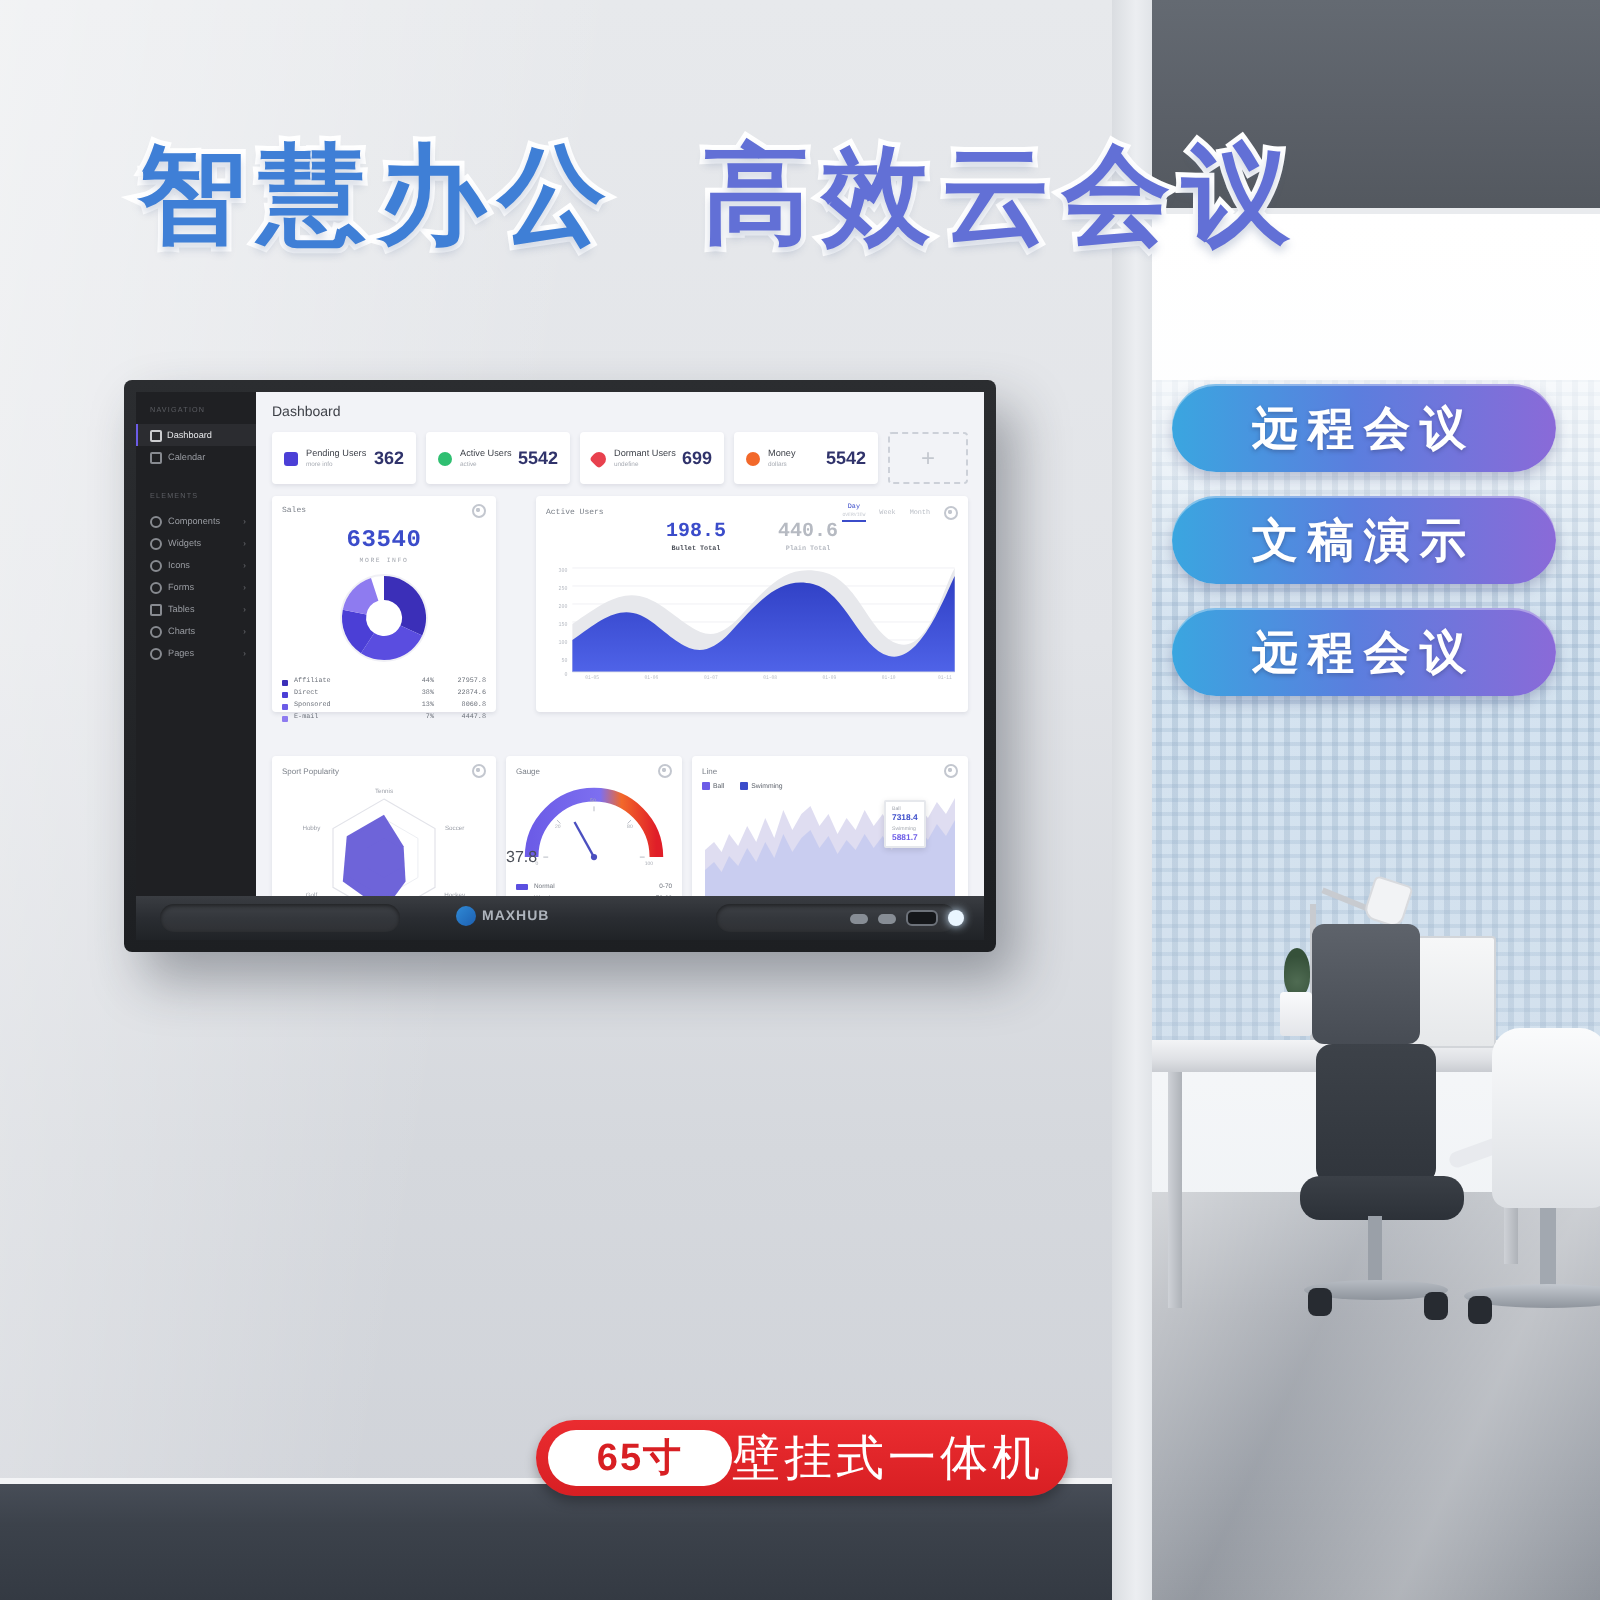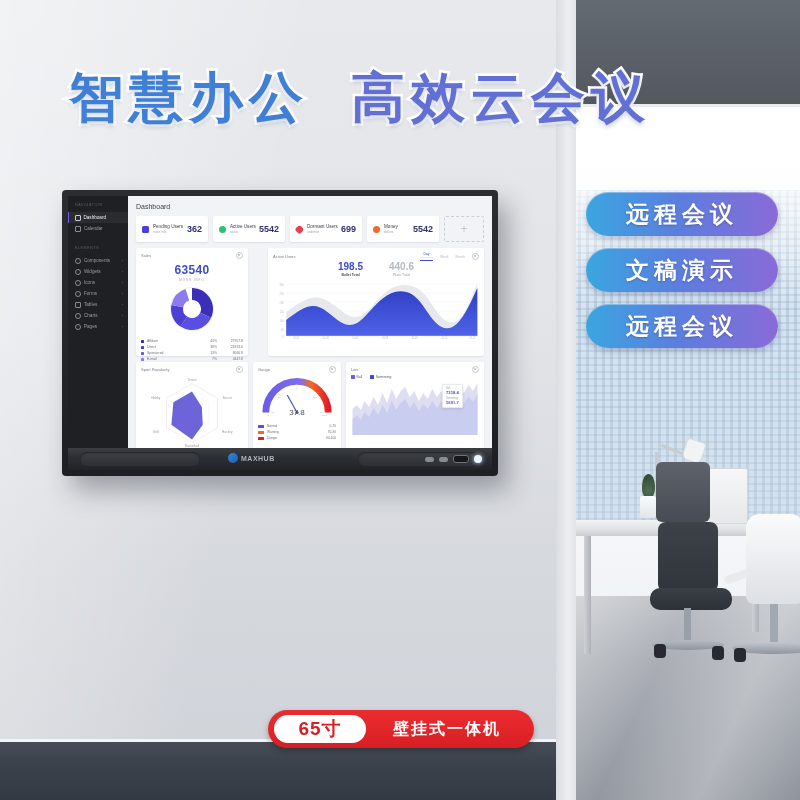--- a/index.html
+++ b/index.html
@@ -93,21 +93,21 @@
   .pill span{color:#fff;font-size:23px;font-weight:bold;letter-spacing:5px;
     text-shadow:0 1px 2px rgba(40,50,90,.35);}
 
   
   .banner{position:absolute;left:268px;top:710px;width:266px;height:38px;border-radius:19px;
     background:linear-gradient(180deg,#ea2c30 0%,#d81f23 100%);
     box-shadow:0 3px 6px rgba(0,0,0,.28);display:flex;align-items:center;}
   .banner-size{margin-left:6px;width:92px;height:28px;border-radius:14px;background:#fff;
     display:flex;align-items:center;justify-content:center;}
   .banner-size span{color:#d81f23;font-size:19px;font-weight:bold;letter-spacing:1px;}
-  .banner-txt{flex:1;text-align:center;color:#fff;font-size:16px;font-weight:bold;letter-spacing:2px;padding-right:6px;}
+  .banner-txt{flex:1;text-align:left;color:#fff;font-size:24px;font-weight:normal;letter-spacing:2px;padding-right:6px;}
 
   
   #tv{position:absolute;left:62px;top:190px;width:436px;height:286px;
     background:linear-gradient(180deg,#2b2d30 0%,#1d1f22 100%);
     border-radius:4px;padding:6px 6px 0 6px;box-sizing:border-box;
     box-shadow:10px 14px 26px rgba(40,45,55,.38);}
   .screen{position:relative;width:424px;height:252px;background:#f3f4f7;overflow:hidden;}
   .bezel-bottom{position:relative;width:424px;height:22px;
     background:linear-gradient(180deg,#3a3d42 0%,#2a2d32 50%,#202327 100%);
     display:flex;align-items:center;}
@@ -145,21 +145,21 @@
   .stat .sic{width:7px;height:7px;border-radius:1.5px;margin-right:4px;flex-shrink:0;}
   .stat .sic.circ{border-radius:50%;}
   .stat .sic.heart{border-radius:50% 50% 2px 2px;transform:rotate(45deg);}
   .stat .stxt{flex:1;}
   .stat .sname{color:#3b3f47;font-size:4.6px;display:block;line-height:1.2;}
   .stat .ssub{color:#a8acb4;font-size:3.2px;display:block;}
   .stat .sval{color:#30336b;font-size:9px;font-weight:bold;}
   .stat-add{width:38px;border:1px dashed #ccd0d8;border-radius:2px;color:#c3c7cf;font-size:12px;
     display:flex;align-items:center;justify-content:center;}
 
-  .row2{display:flex;gap:20px;margin-bottom:6px;}
+  .row2{display:flex;gap:20px;margin-bottom:22px;font-family:Liberation Mono, monospace;}
   .card{background:#fff;border-radius:2px;box-shadow:0 1px 2px rgba(40,50,80,.10);padding:4px 5px;position:relative;box-sizing:border-box;}
   .card-h{display:flex;align-items:center;justify-content:space-between;}
   .card-t{color:#7b8089;font-size:4px;}
   .gear{width:5px;height:5px;border:.8px solid #c3c7cf;border-radius:50%;position:relative;}
   .gear:after{content:"";position:absolute;left:1.4px;top:1.4px;width:1.4px;height:1.4px;background:#c3c7cf;border-radius:50%;}
 
   .card-sales{width:112px;height:108px;}
   .sales-big{text-align:center;color:#3b4cca;font-size:12px;font-weight:bold;margin-top:4px;letter-spacing:.3px;}
   .sales-sub{text-align:center;color:#a4a8b0;font-size:3.2px;letter-spacing:.8px;margin-top:1px;}
   .donut-wrap{display:flex;justify-content:center;margin-top:3px;}
@@ -178,21 +178,21 @@
   .act-nums{display:flex;justify-content:center;gap:26px;margin-top:1px;}
   .act-n .v{font-size:10px;font-weight:bold;color:#3b4cca;line-height:1;}
   .act-n .l{font-size:3.4px;color:#4a4e57;font-weight:bold;text-align:center;margin-top:1px;}
   .act-n.grey .v{color:#b6bac2;}
   .act-n.grey .l{color:#b6bac2;}
 
   .row3{display:flex;gap:5px;}
   .card-radar{width:112px;height:92px;}
   .card-gauge{width:88px;height:92px;}
   .card-line{flex:1;height:92px;}
-  .gauge-val{position:absolute;left:0;right:0;top:46px;text-align:center;color:#4a4e57;font-size:8px;}
+  .gauge-val{position:absolute;left:0;right:0;top:46px;color:#4a4e57;font-size:8px;}
   .gl-row{display:flex;align-items:center;font-size:3.2px;color:#6e737c;height:6px;}
   .gl-row .sw{width:6px;height:3px;border-radius:.5px;margin-right:3px;flex-shrink:0;}
   .gl-row .nm{flex:1;}
   .line-legend{display:flex;gap:8px;margin-top:2px;}
   .ll{display:flex;align-items:center;gap:2px;font-size:3.4px;color:#5d626b;}
   .ll .sw{width:3.5px;height:3.5px;border-radius:.5px;}
   .tooltip{position:absolute;left:96px;top:22px;background:#fff;border:.5px solid #e6e8ec;
     border-radius:1px;padding:2px 3px;box-shadow:0 1px 3px rgba(0,0,0,.12);}
   .tt-k{font-size:2.6px;color:#a4a8b0;}
   .tt-v{font-size:4.2px;font-weight:bold;color:#3b4cca;}

